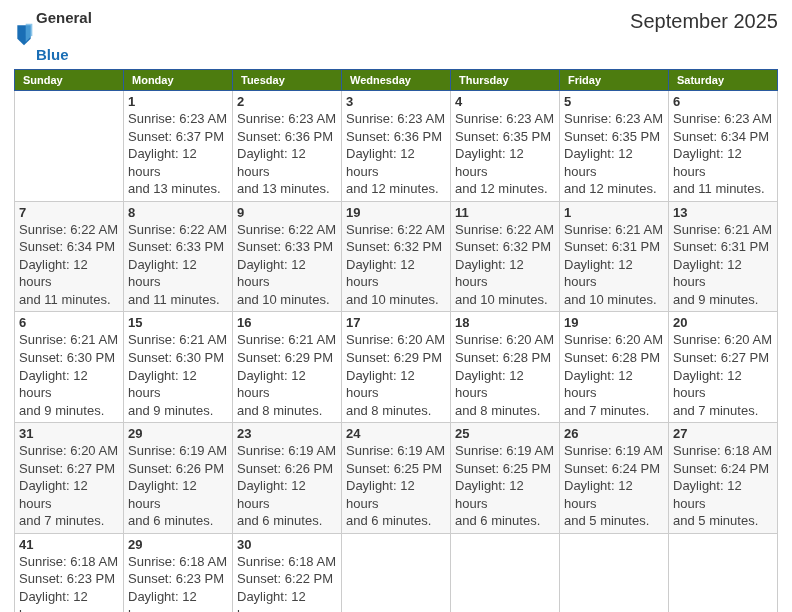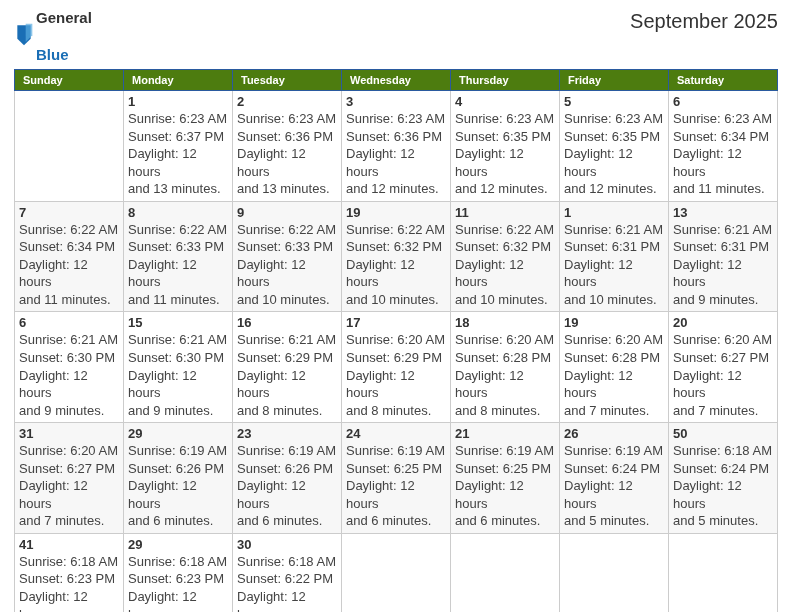--- a/index.html
+++ b/index.html
@@ -310,35 +310,35 @@
 and 6 minutes.</div>
           </td>
           <td>
             <span class="day-num">24</span>
             <div class="day-info" style="white-space: pre-line;">Sunrise: 6:19 AM
 Sunset: 6:25 PM
 Daylight: 12 hours
 and 6 minutes.</div>
           </td>
           <td>
-            <span class="day-num">21</span>
+            <span class="day-num">25</span>
             <div class="day-info" style="white-space: pre-line;">Sunrise: 6:19 AM
 Sunset: 6:25 PM
 Daylight: 12 hours
 and 6 minutes.</div>
           </td>
           <td>
             <span class="day-num">26</span>
             <div class="day-info" style="white-space: pre-line;">Sunrise: 6:19 AM
 Sunset: 6:24 PM
 Daylight: 12 hours
 and 5 minutes.</div>
           </td>
           <td>
-            <span class="day-num">50</span>
+            <span class="day-num">27</span>
             <div class="day-info" style="white-space: pre-line;">Sunrise: 6:18 AM
 Sunset: 6:24 PM
 Daylight: 12 hours
 and 5 minutes.</div>
           </td>
         </tr>
         <tr>
           <td>
             <span class="day-num">41</span>
             <div class="day-info" style="white-space: pre-line;">Sunrise: 6:18 AM

